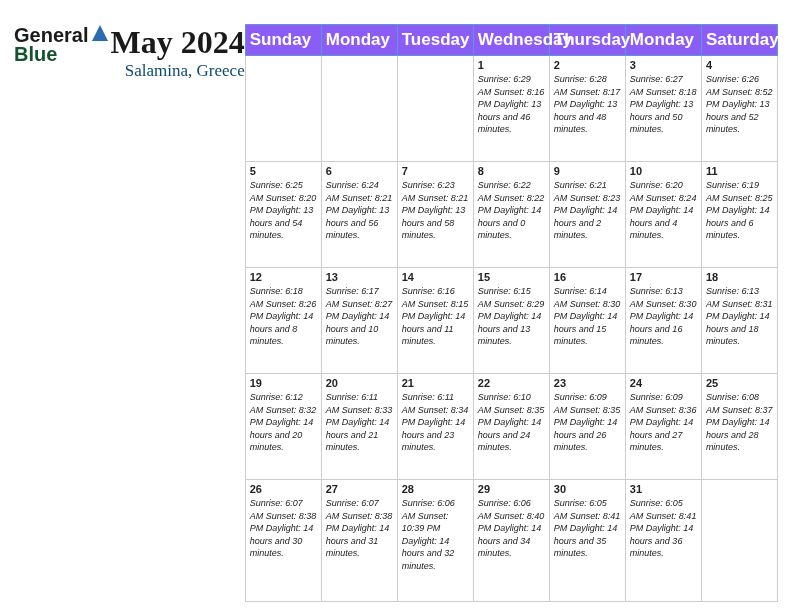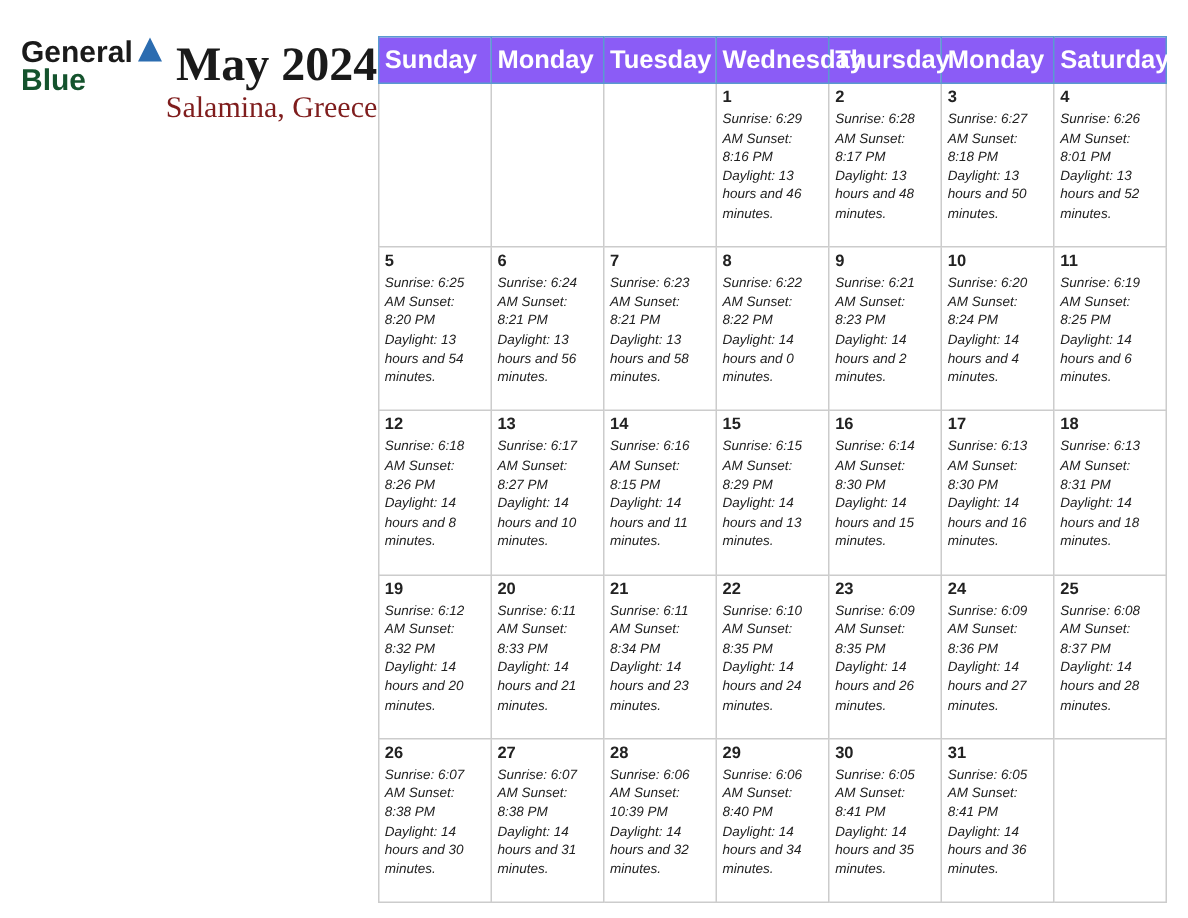--- a/index.html
+++ b/index.html
@@ -31,22 +31,22 @@
     .title-section {
       text-align: right;
       font-family: Liberation Serif, serif;
     }
     .month-year {
       font-size: 32px;
       font-weight: bold;
       color: #1a1a1a;
     }
     .location {
-      font-size: 20px;
-      color: #7f1d1d;
+      font-size: 17px;
+      color: #0c4a6e;
     }
     .calendar {
       flex: 1;
       border: 1px solid #ccc;
       border-collapse: collapse;
       width: 100%;
       table-layout: fixed;
     }
     .calendar th {
       background-color: #8b5cf6;
@@ -137,21 +137,21 @@
           <td class="">
             <span class="day-number">3</span>
             <div class="cell-info">Sunrise: 6:27 AM
 Sunset: 8:18 PM
 Daylight: 13 hours
 and 50 minutes.</div>
           </td>
           <td class="">
             <span class="day-number">4</span>
             <div class="cell-info">Sunrise: 6:26 AM
-Sunset: 8:01 PM
+Sunset: 8:52 PM
 Daylight: 13 hours
 and 52 minutes.</div>
           </td>
         </tr>
         <tr>
           <td>
             <span class="day-number">5</span>
             <div class="cell-info">Sunrise: 6:25 AM
 Sunset: 8:20 PM
 Daylight: 13 hours

